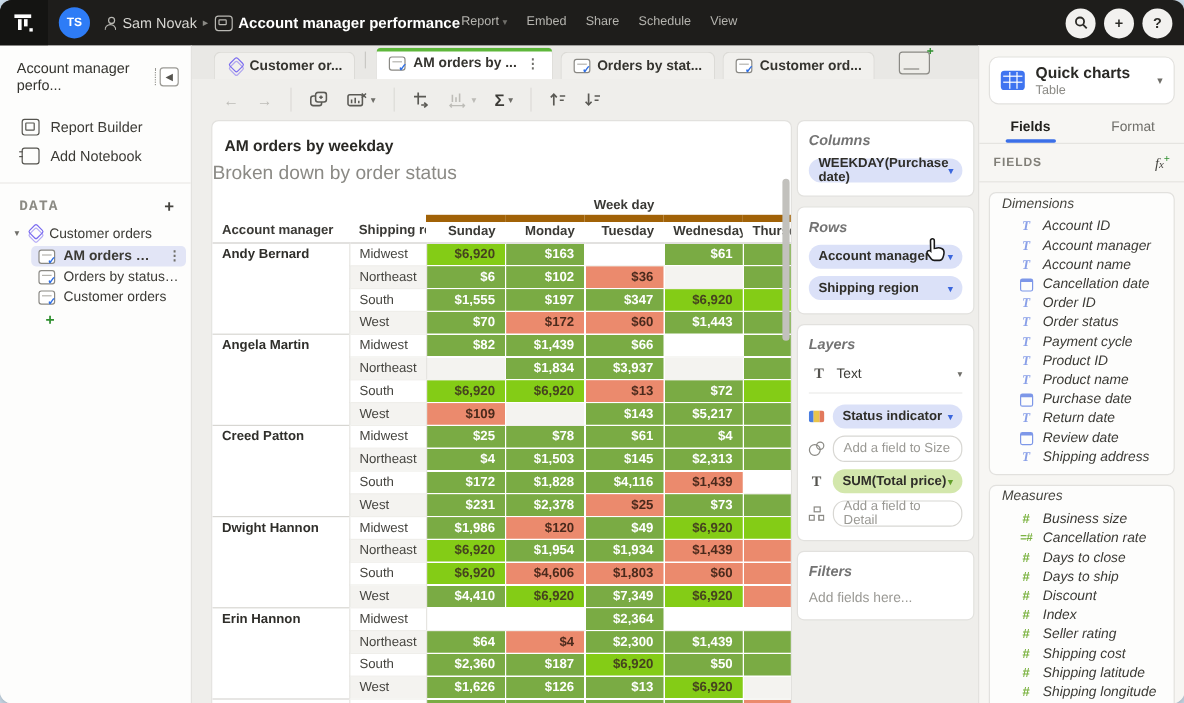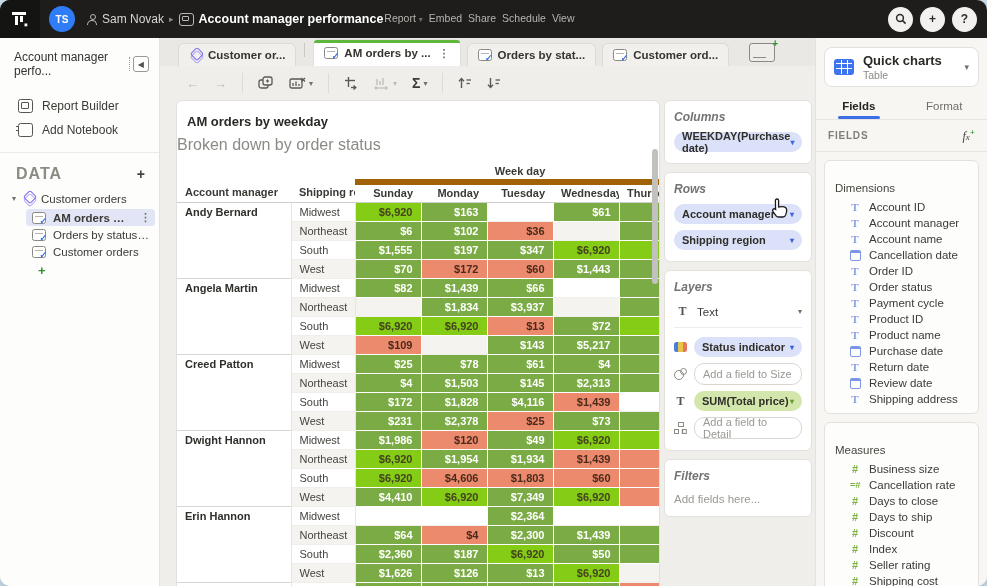--- a/index.html
+++ b/index.html
@@ -10,21 +10,21 @@
   .avatar{width:26px;height:26px;border-radius:50%;background:#2e7cf6;color:#fff;font-size:10px;font-weight:bold;display:flex;align-items:center;justify-content:center;margin-left:9px;flex:none;}
   .tb-center{margin-left:12px;display:flex;gap:1px;}
   .tb-row1{display:flex;align-items:center;gap:5px;font-size:12px;color:#d7d6d2;}
   .tb-title{color:#fff;font-weight:bold;font-size:12.5px;}
   .tb-sep{color:#8a8984;font-size:9px;}
   .doc-ic{width:13px;height:11px;border:1.2px solid #b9b8b3;border-radius:3px;position:relative;}
   .doc-ic:after{content:"";position:absolute;left:2px;top:2px;width:5px;height:3px;border:1px solid #b9b8b3;border-radius:1px;}
   .person-ic{width:10px;height:10px;position:relative;}
   .person-ic:before{content:"";position:absolute;left:2.5px;top:0;width:4px;height:4px;border:1.2px solid #b9b8b3;border-radius:50%;}
   .person-ic:after{content:"";position:absolute;left:0;top:5.5px;width:8px;height:4px;border:1.2px solid #b9b8b3;border-bottom:none;border-radius:5px 5px 0 0;}
-  .tb-menus{display:flex;gap:6px;font-size:10.5px;color:#b5b4af;}
+  .tb-menus{display:flex;gap:16px;font-size:10.5px;color:#b5b4af;}
   .tb-menus span{cursor:default;}
   .tb-actions{margin-left:auto;margin-right:10px;display:flex;gap:7px;}
   .circle-btn{width:25px;height:25px;border-radius:50%;background:#f2f1ef;color:#2c2b27;display:flex;align-items:center;justify-content:center;font-size:12px;font-weight:bold;}
   
   .tabstrip{position:absolute;left:160px;top:38px;right:0;height:28px;background:#e9e8e5;display:flex;align-items:flex-end;padding-left:18px;box-sizing:border-box;}
   .tab{display:flex;align-items:center;gap:6px;height:22px;padding:0 10px;font-size:11.5px;font-weight:600;color:#35342f;background:#f1f0ed;border:1px solid #dcdbd7;border-bottom:none;border-radius:6px 6px 0 0;margin-right:6px;white-space:nowrap;}
   .tab.active{height:26px;background:#fff;border-color:#e0dfdb;position:relative;padding-top:0;}
   .tab.active:before{content:"";position:absolute;left:0;right:0;top:0;height:3px;background:#5eb73b;border-radius:6px 6px 0 0;}
   .kebab{color:#6f6e69;font-size:11px;margin-left:2px;}
   .tab-sep{width:1px;height:14px;background:#c9c8c4;margin:0 8px 4px 2px;align-self:center;}
@@ -44,21 +44,21 @@
   .collapse-ic:before{content:"";position:absolute;left:-5px;top:0;bottom:0;border-left:1.5px dotted #9a9994;}
   .sb-items{margin-top:16px;}
   .sb-item{display:flex;align-items:center;gap:9px;padding:5px 8px 5px 18px;font-size:12px;color:#3b3a35;}
   .nb-ic{width:13px;height:12px;border:1.2px solid #55544f;border-radius:2.5px;position:relative;}
   .nb-ic:after{content:"";position:absolute;left:2px;top:2px;width:6px;height:5px;border:1px solid #55544f;border-radius:1px;}
   .nb2-ic{width:13px;height:12px;border:1.2px solid #55544f;border-radius:2.5px;position:relative;}
   .nb2-ic:before{content:"";position:absolute;left:-3px;top:1.5px;height:2px;width:3px;border-top:1.5px solid #55544f;}
   .nb2-ic:after{content:"";position:absolute;left:-3px;top:6px;height:2px;width:3px;border-top:1.5px solid #55544f;}
   .sb-divider{border-top:1px solid #eceae6;margin:10px 0 0 0;}
   .data-row{display:flex;align-items:center;justify-content:space-between;padding:12px 14px 6px 16px;}
-  .data-label{font-size:16px;letter-spacing:1px;color:#8b8a83;font-weight:bold;}
+  .data-label{font-size:12px;letter-spacing:1px;color:#8b8a83;font-weight:bold;font-family:Liberation Mono, monospace;}
   .plus-dark{color:#44433e;font-size:14px;font-weight:bold;line-height:10px;}
   .tree-root{display:flex;align-items:center;gap:6px;padding:3px 6px 3px 12px;font-size:11.5px;color:#3b3a35;}
   .caret-down{font-size:8px;color:#6f6e69;}
   .diamond-ic{width:13px;height:13px;position:relative;flex:none;}
   .diamond-ic i{position:absolute;left:2.5px;width:8px;height:8px;border:1.4px solid #7b6cf0;transform:rotate(45deg);border-radius:2px;}
   .diamond-ic i:nth-child(1){top:0;}
   .diamond-ic i:nth-child(2){top:3px;opacity:.55;}
   .tree-child{display:flex;align-items:center;gap:7px;margin:1px 4px 1px 26px;padding:2px 4px 2px 6px;font-size:11.5px;color:#3b3a35;border-radius:4px;}
   .tree-child.selected{background:#e2e5f6;font-weight:bold;}
   .tree-child .lbl{white-space:nowrap;overflow:hidden;text-overflow:ellipsis;flex:1;}
@@ -131,21 +131,21 @@
   .qc-sub{font-size:10.5px;color:#8b8a85;margin-top:1px;}
   .chev{color:#6f6e69;font-size:9px;}
   .insp-tabs{display:flex;margin-top:4px;border-bottom:1px solid #e5e4e0;}
   .insp-tab{flex:1;text-align:center;font-size:11.5px;color:#6f6e69;padding:9px 0 7px 0;position:relative;}
   .insp-tab.active{color:#23221e;font-weight:bold;}
   .insp-tab.active:after{content:"";position:absolute;left:22px;right:22px;bottom:0;height:3px;background:#3b6fe8;border-radius:2px;}
   .fields-row{display:flex;align-items:center;justify-content:space-between;padding:7px 12px;border-bottom:1px solid #e5e4e0;}
   .fields-hdr{font-size:10px;letter-spacing:.8px;color:#817f78;font-weight:bold;}
   .fx{font-family:"Liberation Serif",serif;font-style:italic;font-size:12px;color:#44433e;}
   .fx sup{color:#2f8f2f;font-style:normal;font-size:9px;font-weight:bold;}
-  .fgroup{margin:8px 8px 0 8px;background:#fdfdfc;border:1px solid #e2e1de;border-radius:6px;padding:18px 0 6px 0;}
+  .fgroup{margin:8px 8px 0 8px;background:#fdfdfc;border:1px solid #e2e1de;border-radius:6px;padding:0 0 6px 0;font-style:italic;}
   .fgroup-label{font-size:11.5px;color:#46453f;padding:3px 10px 5px 10px;}
   .field-item{display:flex;align-items:center;gap:8px;height:16px;padding-left:24px;font-size:11.5px;color:#3b3a35;}
   .fic{width:12px;text-align:center;flex:none;line-height:10px;}
   .fic.text{font-family:"Liberation Serif",serif;color:#8aa0e8;font-size:11px;font-weight:bold;}
   .fic.date{display:inline-block;width:9px;height:7px;border:1.2px solid #7d97e8;border-top:3px solid #7d97e8;border-radius:2px;margin-left:1px;}
   .fic.number{color:#7cb342;font-weight:bold;font-size:11px;}
   .fic.formula{color:#7cb342;font-weight:bold;font-size:9.5px;letter-spacing:-.5px;}
   
   .cursor{position:absolute;left:770px;top:197px;z-index:50;pointer-events:none;}
 </style>

